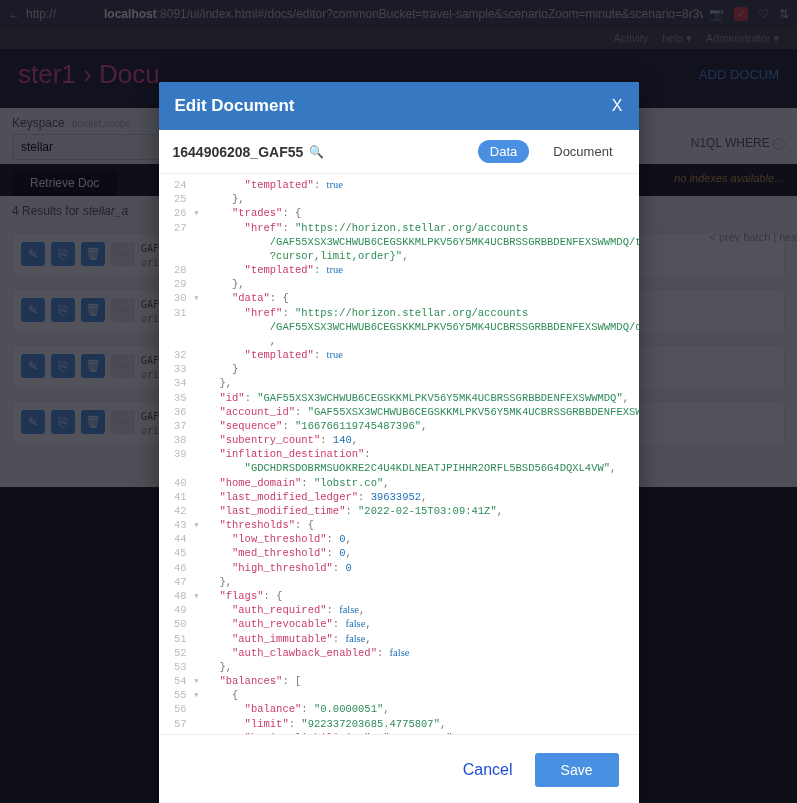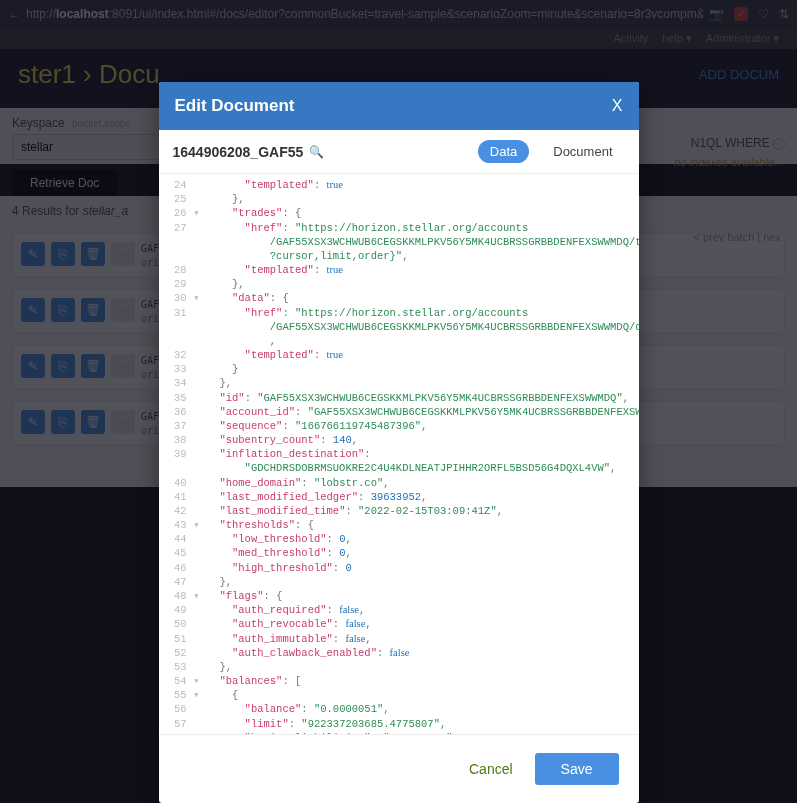--- a/index.html
+++ b/index.html
@@ -19,41 +19,41 @@
   height: 28px;
   color: #ccc;
   font-size: 12px;
   gap: 6px;
 }
 .urlbar .back, .urlbar .right-icons span {
   color: #ccc;
   cursor: pointer;
 }
 .urlbar .url { flex: 1; white-space: nowrap; overflow: hidden; }
-.urlbar .url b { color: #fff; font-weight: 600; }
+.urlbar .url b { color: #fff; font-weight: 600; margin-left: 48px; }
 .urlbar .right-icons { display: flex; gap: 10px; align-items: center; }
 .shield { display:inline-flex; width:14px; height:14px; background:#e03e3e; border-radius:3px; align-items:center; justify-content:center; color:#fff; font-size:9px;}
 .top-links {
   background: #404040;
   display: flex;
   justify-content: flex-end;
   padding: 4px 18px;
   gap: 14px;
   font-size: 11px;
   color: #9999aa;
 }
 .breadcrumb-bar {
   background: #1a1a2e;
   display: flex;
   align-items: center;
   justify-content: space-between;
   padding: 10px 18px 18px;
   color: #fff;
 }
-.breadcrumb-bar .crumb { font-size: 26px; color: #fde047; font-weight: 300; }
+.breadcrumb-bar .crumb { font-size: 26px; color: #ec4899; font-weight: 300; }
 .breadcrumb-bar .right { color: #4a90e2; font-size: 13px; font-weight: 500; }
 .controls {
   background: #f5f5f5;
   padding: 8px 12px 4px;
   font-size: 12px;
   color: #555;
 }
 .controls .label { display: inline-block; margin-right: 4px; }
 .controls .sub { color: #aaa; font-size: 10px; }
 .controls select {
@@ -71,30 +71,30 @@
   border: none;
   padding: 6px 18px;
   margin: 6px 0 0 12px;
   font-size: 12px;
   border-radius: 3px;
 }
 .where-row {
   position:absolute; top:136px; right:12px; font-size:12px; color:#555;
 }
 .where-row .info { color:#bbb; border:1px solid #bbb; border-radius:50%; width:12px;height:12px; display:inline-flex; align-items:center; justify-content:center; font-size:9px;}
-.no-indexes { position:absolute; top:156px; right:12px; font-size:11px; color:#d29a3b; font-style:italic; }
+.no-indexes { position:absolute; top:172px; right:12px; font-size:11px; color:#d29a3b; font-style:italic; }
 .results-line {
   background:#f5f5f5;
   padding: 8px 12px;
   font-size: 12px;
   color:#555;
   border-bottom:1px solid #e8e8e8;
 }
 .results-line i { font-style: italic; }
-.pager { position:absolute; top:231px; right:16px; font-size:11px; color:#999;}
+.pager { position:absolute; top:231px; right:0; font-size:11px; color:#999;}
 .doc-rows { background:#f5f5f5; padding: 6px 12px 30px; }
 .doc-row {
   background:#fff;
   border:1px solid #e6e6e6;
   border-radius:4px;
   padding:8px;
   margin-bottom:12px;
   display:flex;
   align-items:flex-start;
   gap:6px;
@@ -166,21 +166,21 @@
 .k { color:#c83b6e; }  
 .s { color:#2e8b57; }  
 .n { color:#1e6fb8; }  
 .b { color:#1e6fb8;font-family:Liberation Serif, serif; }  
 .p { color:#777; }     
 .modal-footer {
   display:flex; justify-content:flex-end; gap:10px;
   padding:18px 20px;
   border-top:1px solid #eee;
 }
-.modal-footer .cancel { background:transparent; border:none; color:#4d7c0f; font-size:14px; cursor:pointer; padding:8px 12px;}
+.modal-footer .cancel { background:transparent; border:none; color:#1d4ed8; font-size:16px; cursor:pointer; padding:8px 12px;}
 .modal-footer .save { background:#4a90e2; color:#fff; border:none; border-radius:3px; padding:8px 26px; font-size:14px; cursor:pointer;}
 </style>
 </head>
 <body>
 
 
 
 <div class="urlbar">
   <span class="back">←</span>
   <span class="url">

